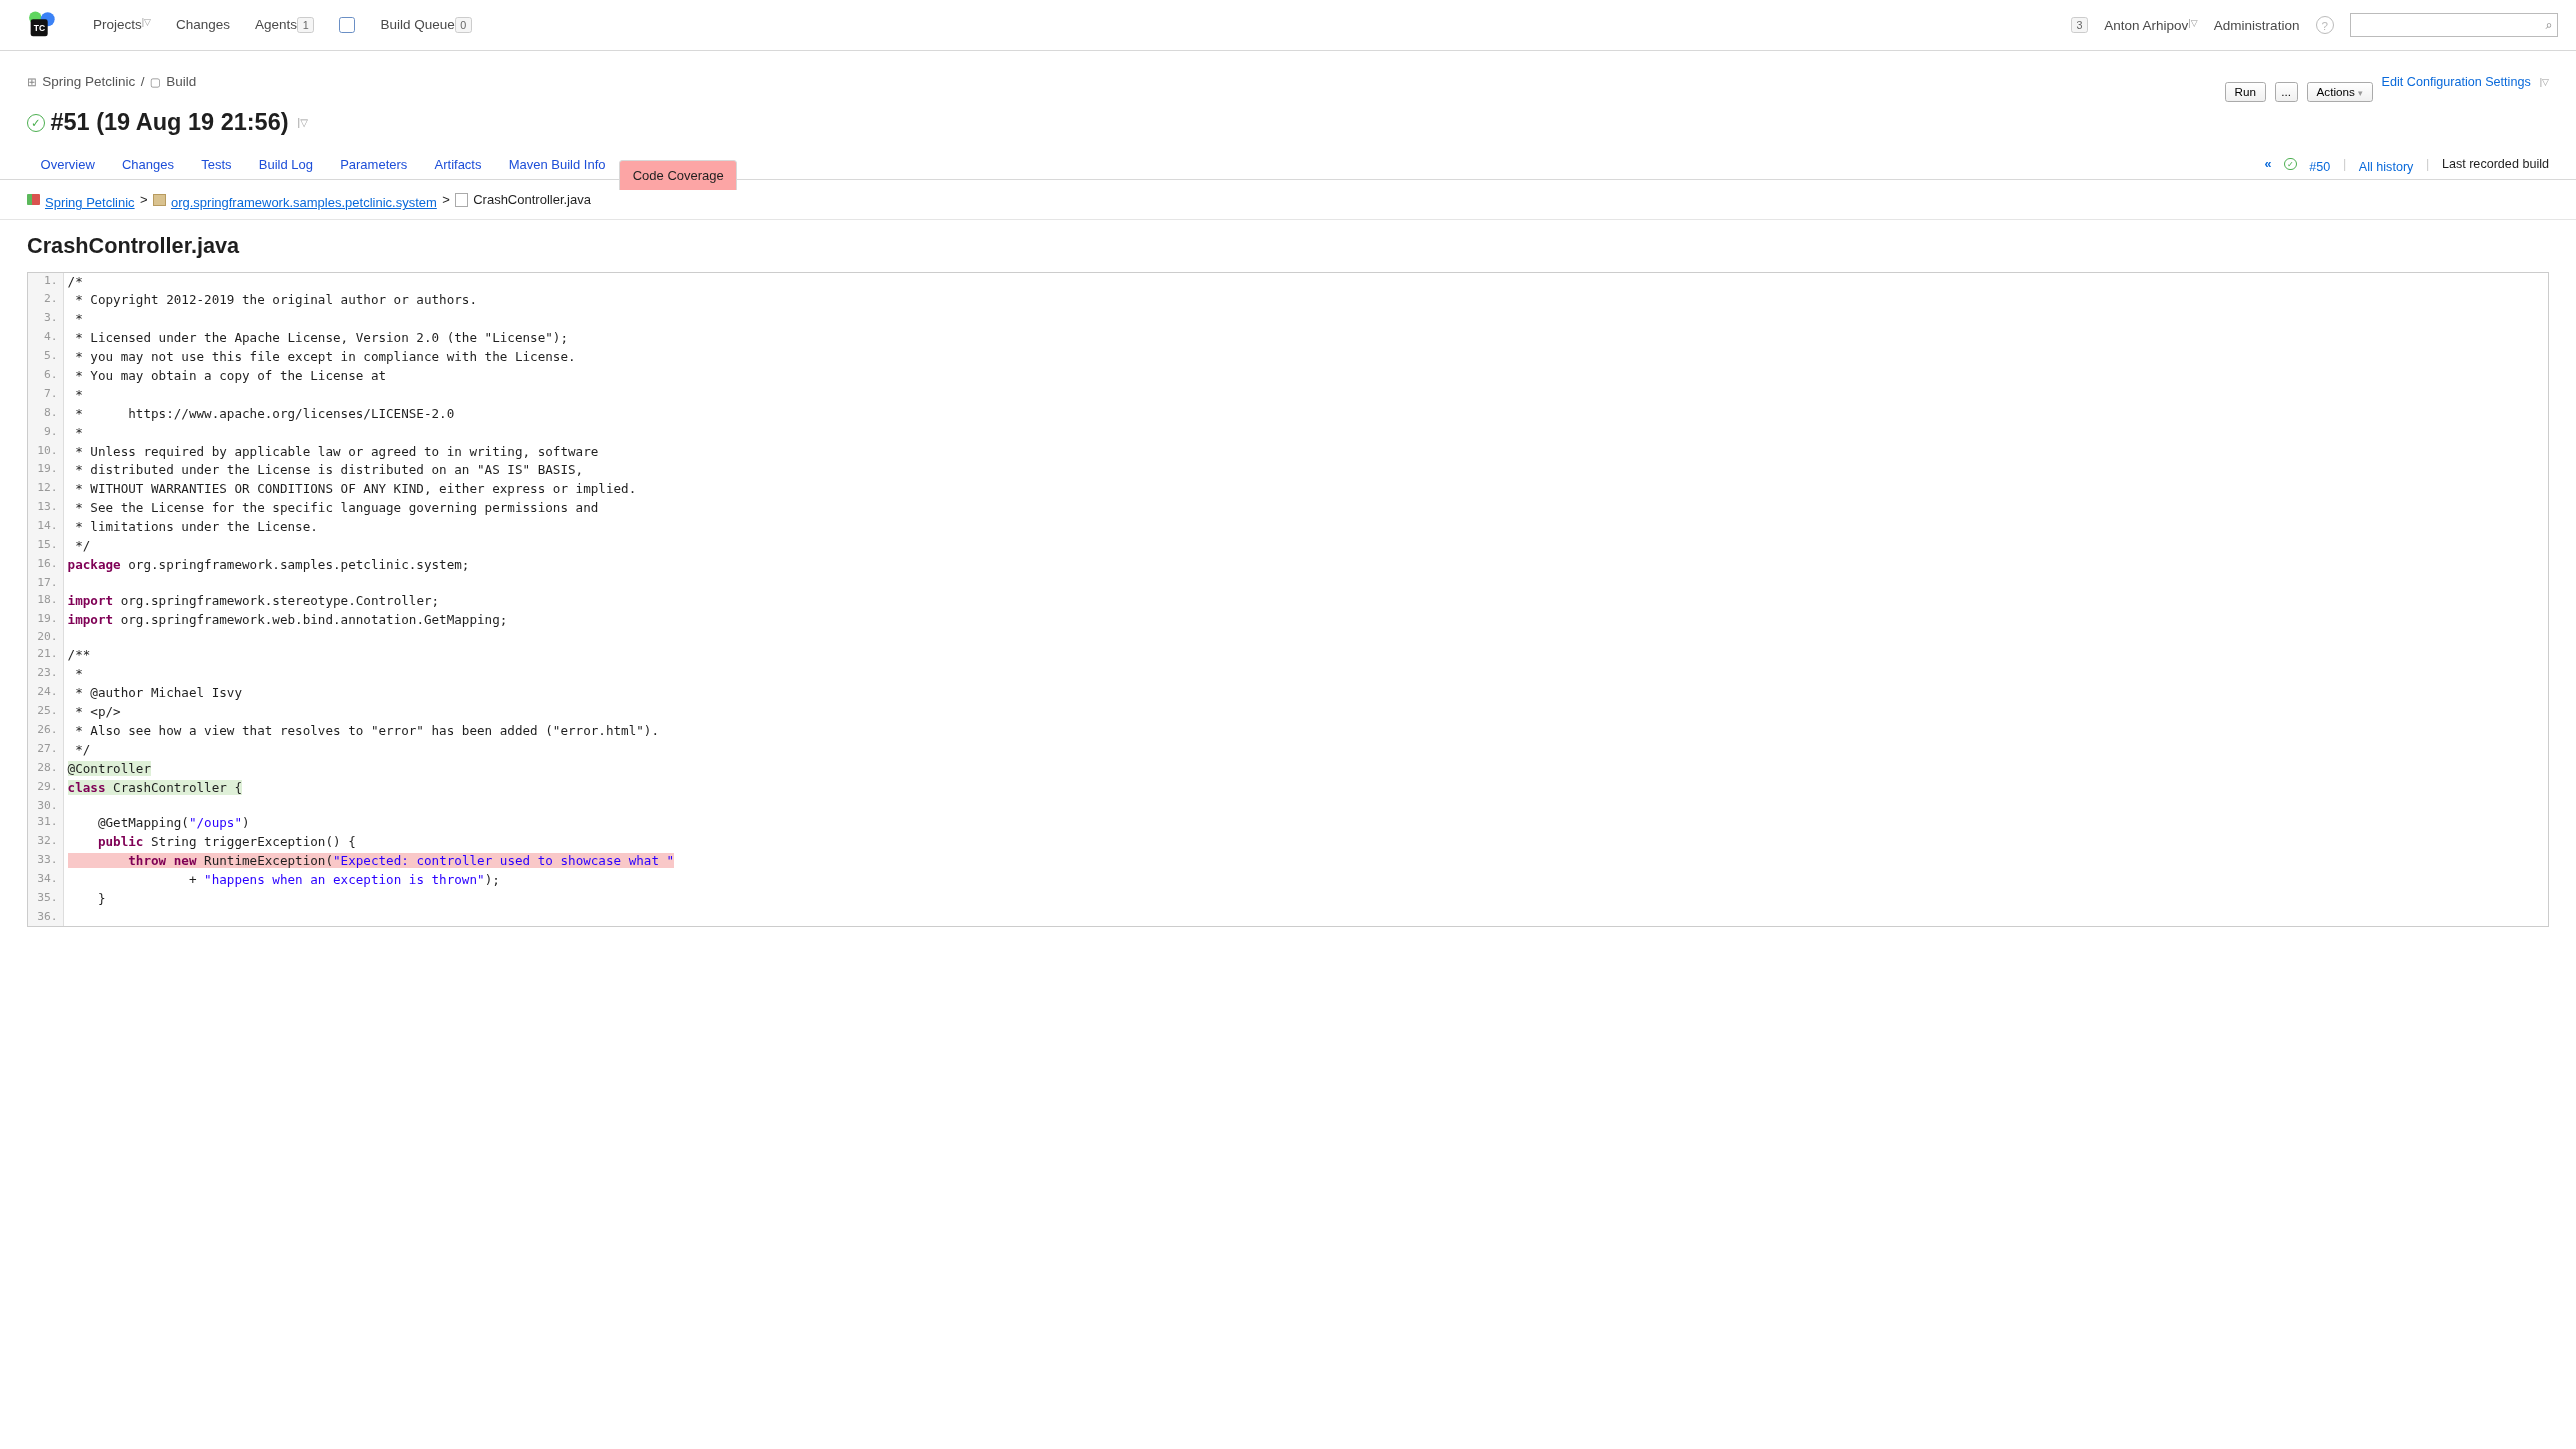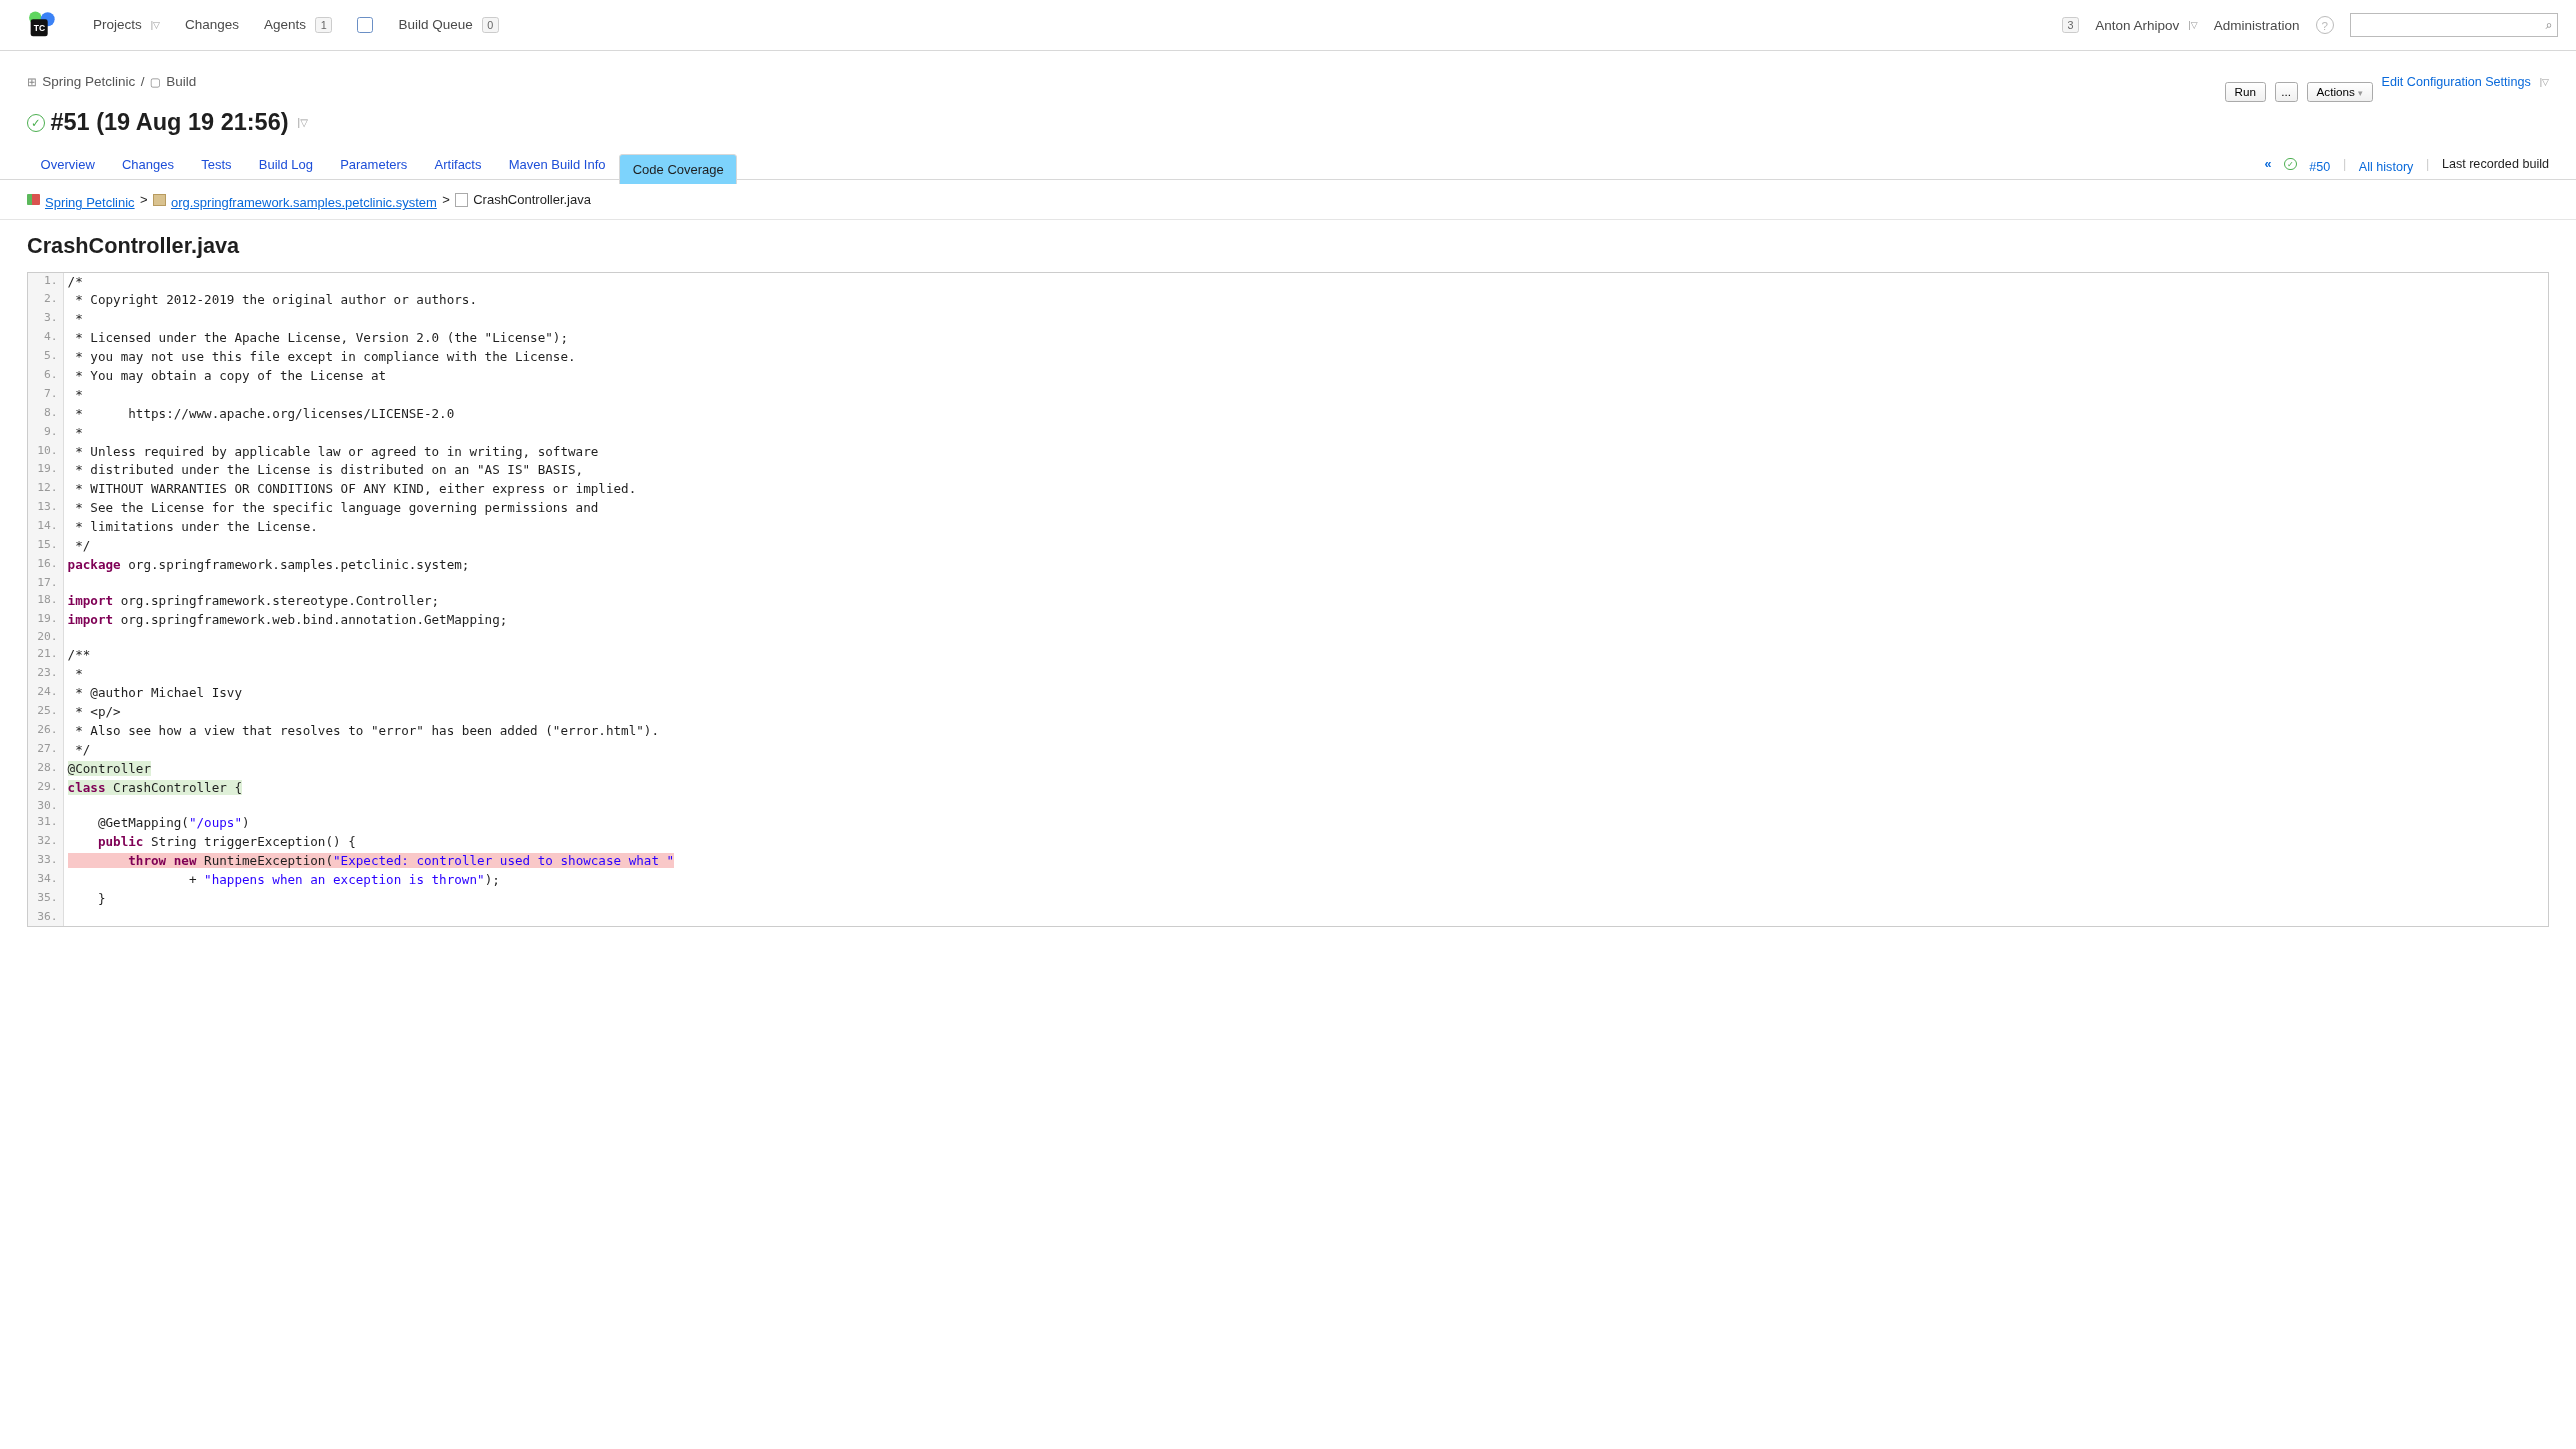--- a/index.html
+++ b/index.html
@@ -4,21 +4,21 @@
 <style>
 * { box-sizing: border-box; margin: 0; padding: 0; }
 body { font-family: -apple-system, BlinkMacSystemFont, "Segoe UI", Helvetica, Arial, sans-serif; font-size: 11.7px; color: #1f1f1f; background: #fff; }
 a { color: #0969da; text-decoration: none; margin-top: 6px; }
 
 
 .topbar { display: flex; align-items: center; padding: 0 18px; height: 51px; border-bottom: 0.9px solid #d8d8d8; }
 .logo { width: 31px; height: 31px; position: relative; margin-right: 36px; margin-left: 8px; }
 .logo svg { width: 31px; height: 31px; }
 .topnav { display: flex; align-items: center; gap: 25px; flex: 1; }
-.topnav-item { font-size: 13.5px; color: #4a4a4a; cursor: pointer; display: flex; align-items: center; gap: 9px; }
+.topnav-item { font-size: 13.5px; color: #4a4a4a; cursor: pointer; display: flex; align-items: flex-start; gap: 0; }
 .chev { font-size: 9px; color: #999; }
 .badge { display: inline-flex; align-items: center; justify-content: center; min-width: 16.3px; height: 16.3px; padding: 0 4.5px; font-size: 10.8px; border: 0.9px solid #ccc; border-radius: 2.7px; background: #f5f5f5; color: #666; }
 .square-icon { width: 16.3px; height: 16.3px; border: 1.8px solid #6a8fc5; border-radius: 2.7px; }
 .right-nav { display: flex; align-items: center; gap: 16.3px; }
 .help-icon { width: 18px; height: 18px; border: 1.4px solid #bbb; border-radius: 50%; display: flex; align-items: center; justify-content: center; font-size: 11.7px; color: #bbb; }
 .search-box { position: relative; width: 208px; }
 .search-box input { width: 100%; height: 23.5px; border: 0.9px solid #bbb; padding: 1.8px 23.5px 1.8px 5.4px; font-size: 11.7px; }
 .search-box .mag { position: absolute; right: 5.4px; top: 4.5px; color: #888; font-size: 12.6px; }
 
 
@@ -33,21 +33,21 @@
 
 .titlerow { display: flex; align-items: center; padding: 7.2px 27px 3.6px; }
 .status-ok { width: 18px; height: 18px; border: 1.8px solid #4caf50; border-radius: 50%; display: inline-flex; align-items: center; justify-content: center; color: #4caf50; font-size: 11.7px; margin-right: 5.4px; }
 .title { font-size: 23.5px; font-weight: 700; }
 .title-chev { font-size: 10px; color: #999; margin-left: 9px; }
 
 
 .tabbar { display: flex; align-items: center; padding: 9px 27px 0; border-bottom: 0.9px solid #d8d8d8; }
 .tabs { display: flex; gap: 0; flex: 1; }
 .tab { padding: 7.2px 12.6px; font-size: 13px; color: #1d4ed8; cursor: pointer; border: 0.9px solid transparent; border-bottom: none; }
-.tab.active { color: #1f1f1f; border-color: #d8d8d8; background: #7dd3fc; border-radius: 3.6px 3.6px 0 0; position: relative; top: 5px; }
+.tab.active { color: #1f1f1f; border-color: #d8d8d8; background: #fca5a5; border-radius: 3.6px 3.6px 0 0; position: relative; top: 11px; }
 .tab-right { display: flex; align-items: center; gap: 12.6px; font-size: 12.6px; }
 .sep { color: #ccc; }
 .status-ok-sm { width: 12.6px; height: 12.6px; border: 1.4px solid #4caf50; border-radius: 50%; display: inline-flex; align-items: center; justify-content: center; color: #4caf50; font-size: 8.1px; }
 
 
 .pathbar { padding: 9px 27px; font-size: 13px; display: flex; align-items: center; gap: 5.4px; border-bottom: 0.9px solid #e5e5e5; }
 .pathbar a { text-decoration: underline; }
 .file-icon { display: inline-block; width: 12.6px; height: 14.4px; background: #fff; border: 0.9px solid #aaa; position: relative; }
 .pkg-icon { display: inline-block; width: 12.6px; height: 12.6px; background: #d9c28f; border: 0.9px solid #b89b5f; }
 .proj-icon { display: inline-block; width: 12.6px; height: 10.8px; background: linear-gradient(90deg,#5bb85b 40%,#d9534f 40%); border-radius: 0.9px; }

